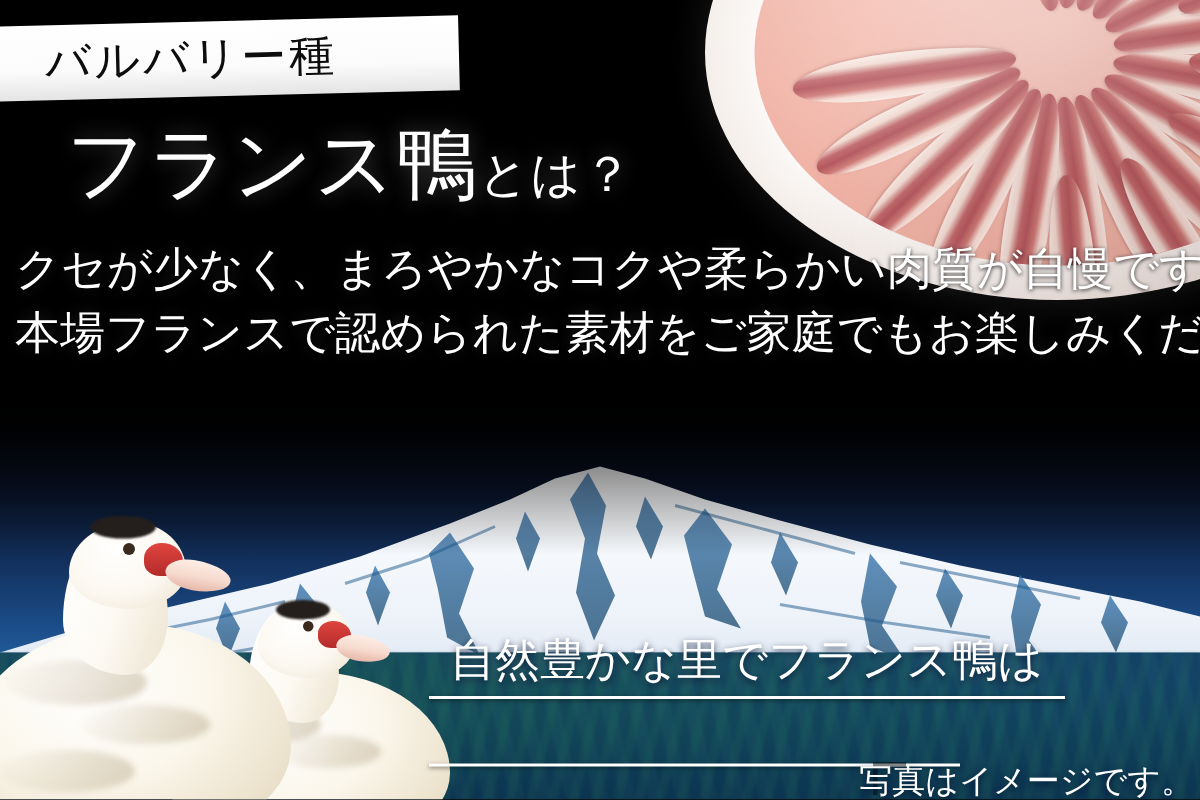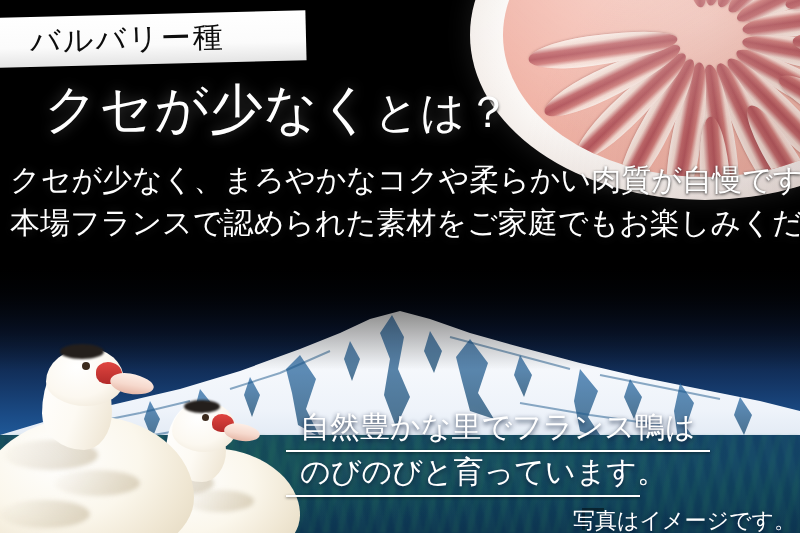--- a/index.html
+++ b/index.html
@@ -117,31 +117,31 @@
     color:#0d0d0d;font-size:30px;letter-spacing:2px;white-space:nowrap;
     font-family:"Liberation Serif","DejaVu Serif",serif;
   }
 
   
   .headline{
     position:absolute;left:44px;top:74px;white-space:nowrap;color:#fff;
     text-shadow:0 0 14px rgba(255,255,255,.28),0 2px 3px rgba(0,0,0,.8);
   }
   .headline .big{font-size:53px;letter-spacing:1px;font-weight:400;}
-  .headline .small{font-size:44px;letter-spacing:1px;}
+  .headline .small{font-size:33px;letter-spacing:1px;}
 
   
   .body-copy{position:absolute;left:10px;top:158px;width:790px;}
   .body-line{
     color:#fff;font-size:30px;line-height:43px;white-space:nowrap;
     text-shadow:0 1px 3px rgba(0,0,0,.85),0 0 10px rgba(255,255,255,.14);
   }
 
   
-  .lower-copy{position:absolute;left:286px;top:404px;width:514px;}
+  .lower-copy{position:absolute;left:286px;top:418px;width:514px;}
   .lower-line{
     position:relative;color:#fff;font-size:30px;line-height:45px;white-space:nowrap;
     padding-left:14px;
     text-shadow:0 2px 5px rgba(0,20,50,.9),0 0 12px rgba(255,255,255,.2);
   }
   .rule{position:absolute;left:0;height:2px;background:#fff;box-shadow:0 1px 3px rgba(0,0,0,.5);}
   .rule-1{top:46px;width:424px;}
   .rule-2{top:91px;width:354px;}
 
   .corner-mark{
@@ -262,31 +262,30 @@
       <div class="dcar" style="left:112px;top:32px;width:26px;height:22px;"></div>
       <div class="dbill" style="left:126px;top:44px;width:44px;height:20px;transform:rotate(10deg);"></div>
     </div>
   </div>
 
   <div class="ribbon">
     <div class="ribbon-text">バルバリー種</div>
   </div>
 
   <div class="headline">
-    <span class="big">クセが少なく</span><span class="small">とは？</span>
+    <span class="big">フランス鴨</span><span class="small">とは？</span>
   </div>
 
   <div class="body-copy">
     <div class="body-line">クセが少なく、まろやかなコクや柔らかい肉質が自慢です。</div>
     <div class="body-line">本場フランスで認められた素材をご家庭でもお楽しみください。</div>
   </div>
 
   <div class="lower-copy">
     <div class="lower-line">自然豊かな里でフランス鴨は</div>
-    <div class="lower-line">のびのびと育っています。</div>
     <div class="rule rule-1"></div>
     <div class="rule rule-2"></div>
   </div>
 
   <div class="corner-mark"></div>
   <div class="caption">写真はイメージです。</div>
 
 </div>
 
 </body></html>

